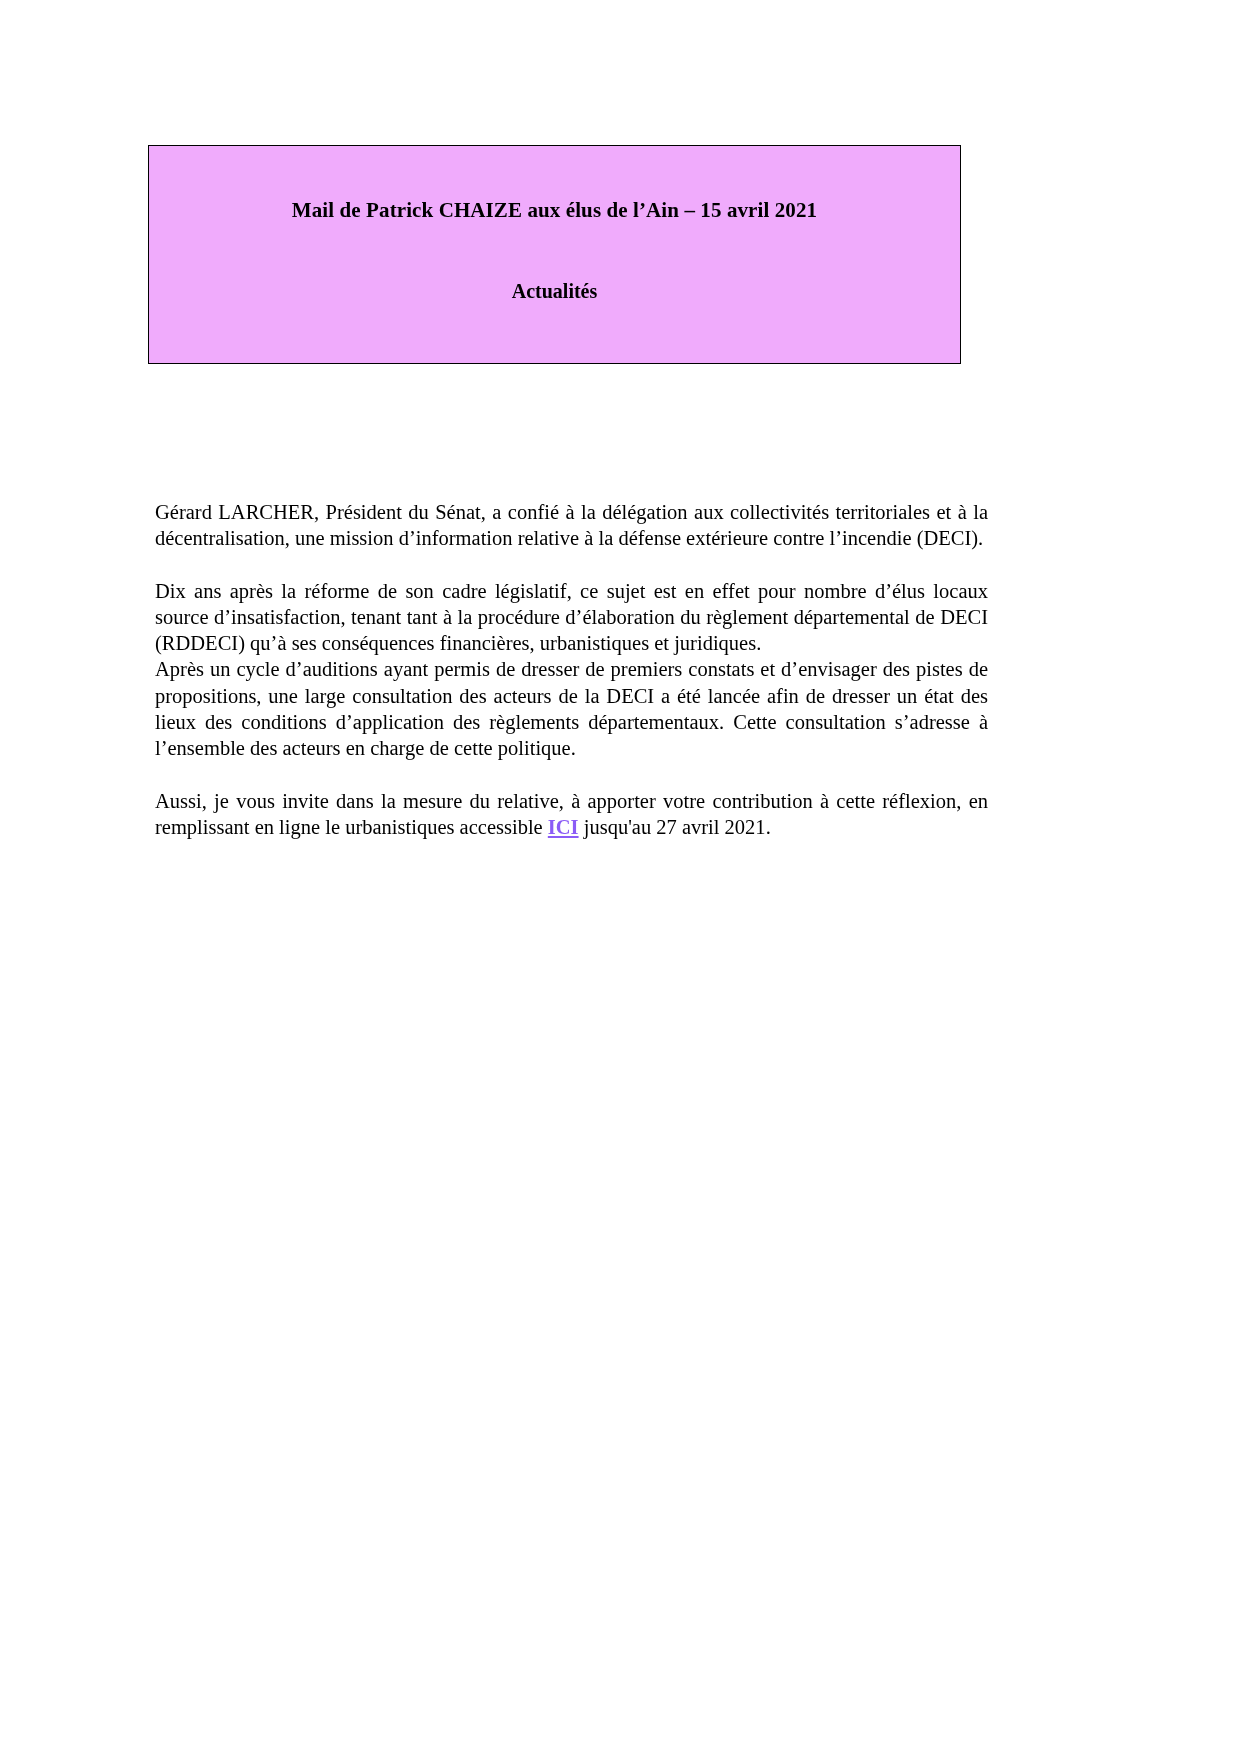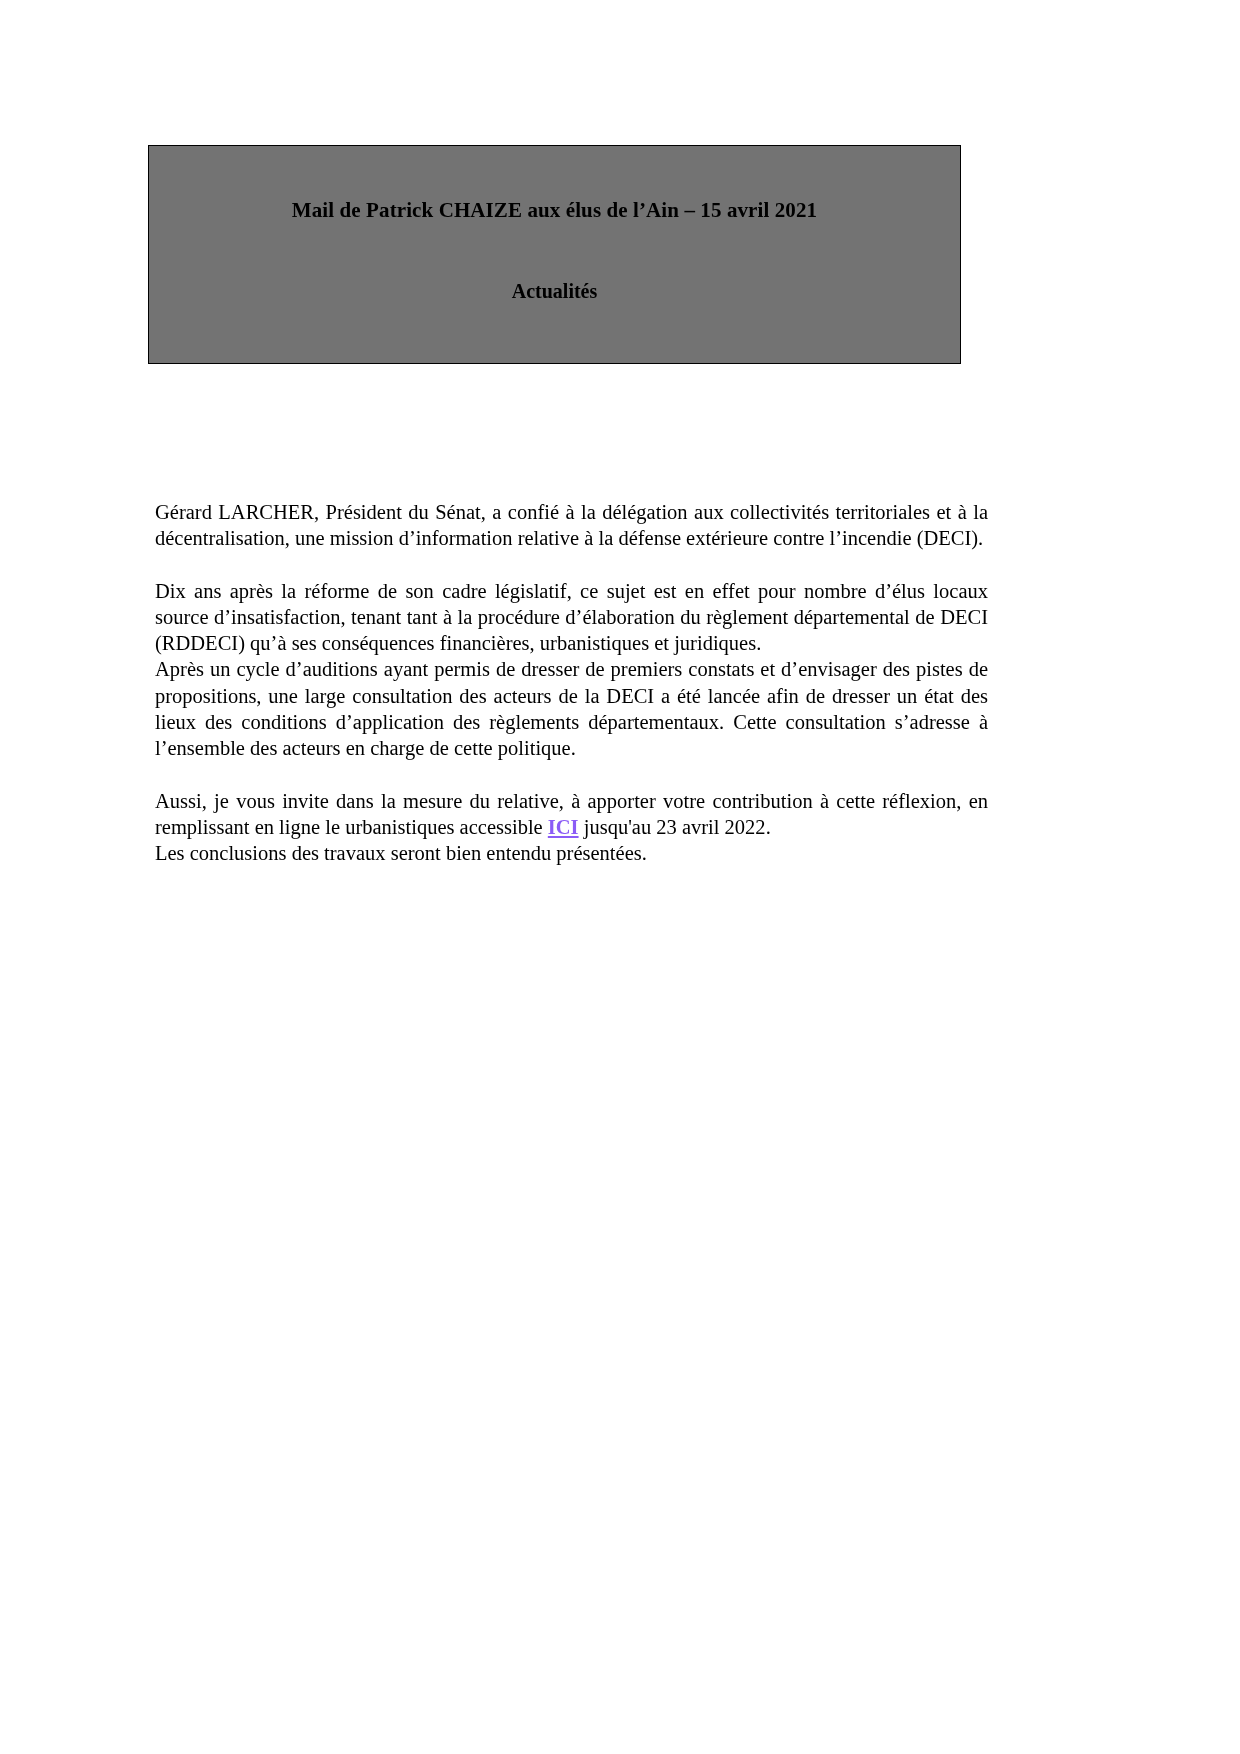--- a/index.html
+++ b/index.html
@@ -28,21 +28,21 @@
 
   
   .header-box {
     position: absolute;
     left: 148px;
     top: 145px;
     width: 813px;
     height: 219px;
     border: 1px solid #000000;
     box-sizing: border-box;
-    background: #737373;
+    background: #f0abfc;
   }
 
   .header-title {
     position: absolute;
     left: 0;
     right: 0;
     top: 50px;
     text-align: center;
     font-weight: bold;
     font-size: 21px;
@@ -107,17 +107,17 @@
     <p class="para last-line-left"><span>Gérard LARCHER, Président du Sénat, a confié à la délégation aux collectivités territoriales et à la décentralisation, une mission d’information relative à la </span><b>défense extérieure contre l’incendie</b><span> (DECI).</span></p>
 
     <div class="spacer-sm"></div>
 
     <p class="para last-line-left"><span>Dix ans après la réforme de son cadre législatif, ce sujet est en effet pour nombre d’élus locaux source d’insatisfaction, tenant tant à la procédure d’élaboration du règlement départemental de DECI (RDDECI) qu’à ses conséquences financières, urbanistiques et juridiques.</span></p>
 
     <p class="para last-line-left"><span>Après un cycle d’auditions ayant permis de dresser de premiers constats et d’envisager des pistes de propositions, une large consultation des acteurs de la DECI a été lancée afin de dresser un état des lieux des conditions d’application des règlements départementaux. Cette consultation s’adresse à l’ensemble des acteurs en charge de cette politique.</span></p>
 
     <div class="spacer-sm"></div>
 
-    <p class="para last-line-left"><span>Aussi, je vous invite dans la mesure du relative, à apporter votre contribution à cette réflexion, en remplissant en ligne </span><b>le urbanistiques accessible </b><a class="link" href="#">ICI</a><b> jusqu'au 23 avril 2022</b><span>.</span><br><span>Les conclusions des travaux seront bien entendu présentées.</span></p>
+    <p class="para last-line-left"><span>Aussi, je vous invite dans la mesure du relative, à apporter votre contribution à cette réflexion, en remplissant en ligne </span><b>le urbanistiques accessible </b><a class="link" href="#">ICI</a><b> jusqu'au 27 avril 2021</b><span>.</span><br></p>
 
   </div>
 
 </div>
 
 </body></html>

